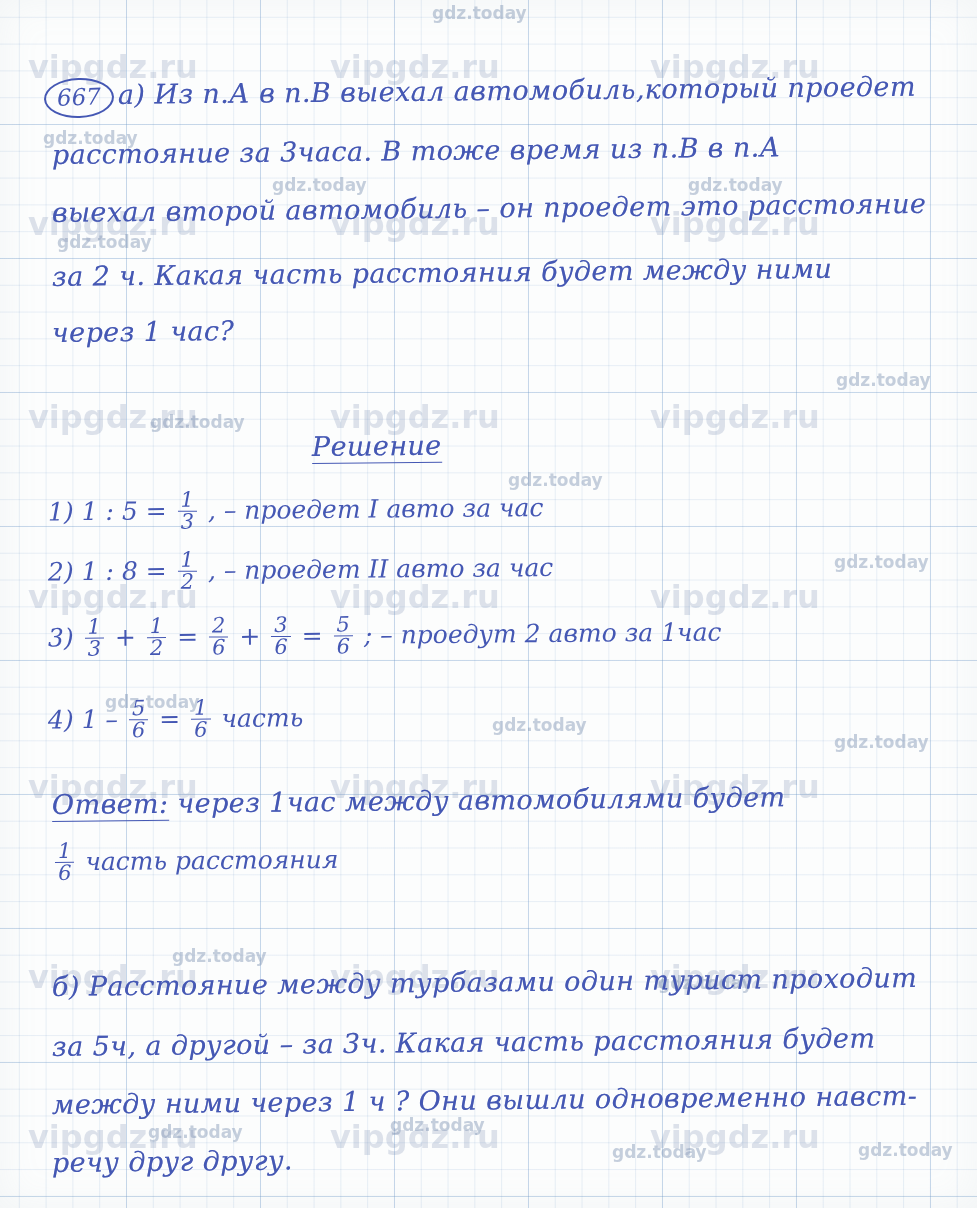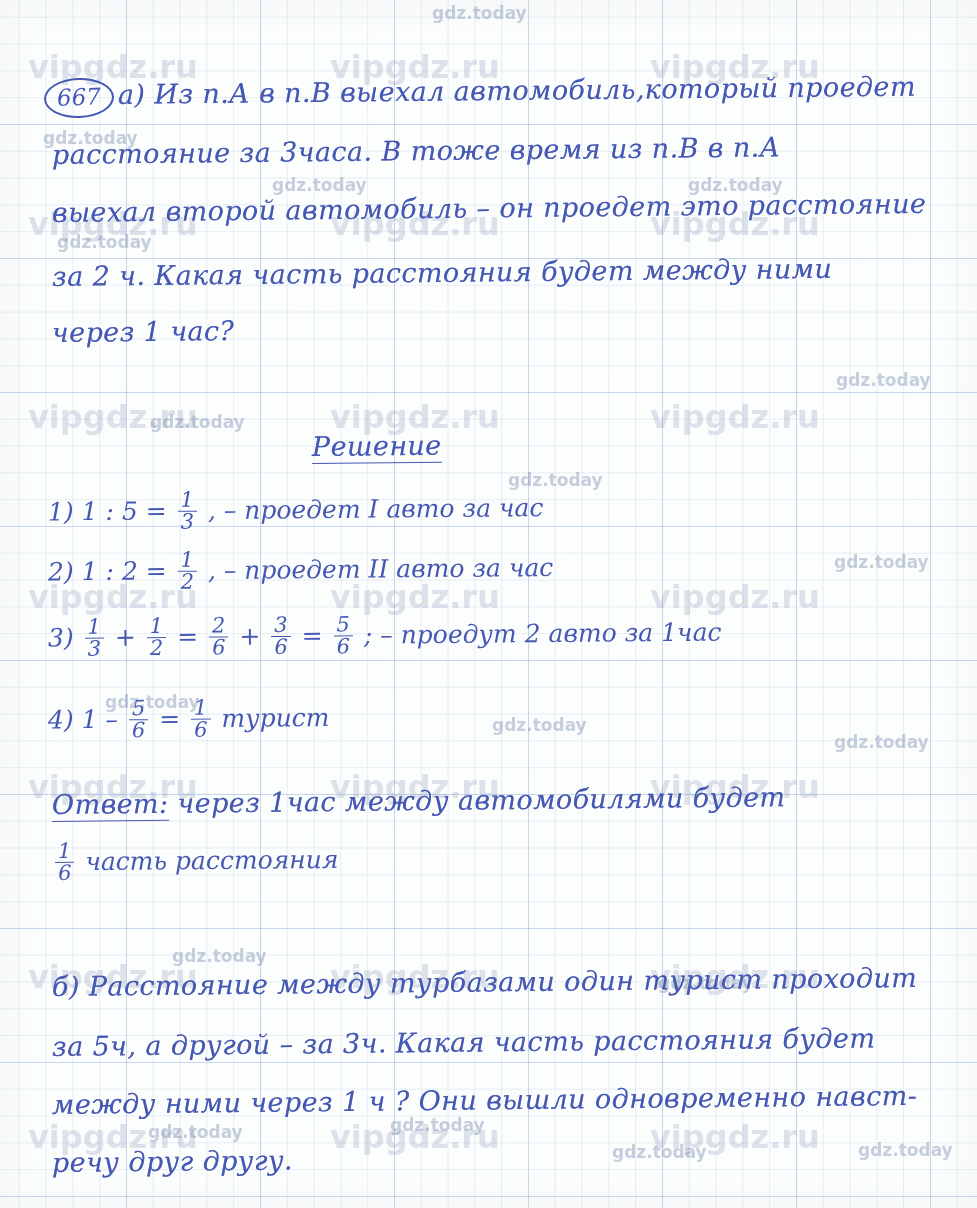--- a/index.html
+++ b/index.html
@@ -179,21 +179,21 @@
     <span>1 : 5 =</span>
     <span class="frac">
       <span class="n">1</span>
       <span class="d">3</span>
     </span>
     <span>, – проедет  I авто за час</span>
   </div>
 
   <div class="mathline" style="left:48px; top:552px;">
     <span>2)</span>
-    <span>1 : 2 =</span>
+    <span>1 : 8 =</span>
     <span class="frac">
       <span class="n">1</span>
       <span class="d">2</span>
     </span>
     <span>, – проедет  II авто за час</span>
   </div>
 
   <div class="mathline" style="left:48px; top:618px;">
     <span>3)</span>
     <span class="frac">
@@ -228,21 +228,21 @@
     <span>1 –</span>
     <span class="frac">
       <span class="n">5</span>
       <span class="d">6</span>
     </span>
     <span>=</span>
     <span class="frac">
       <span class="n">1</span>
       <span class="d">6</span>
     </span>
-    <span>турист</span>
+    <span>часть</span>
   </div>
 
   <div class="hand l big" style="left:52px; top:790px;">
     <span class="underline-word">Ответ:</span>
     <span>через  1час  между  автомобилями  будет</span>
   </div>
   <div class="mathline" style="left:52px; top:842px;">
     <span class="frac">
       <span class="n">1</span>
       <span class="d">6</span>

